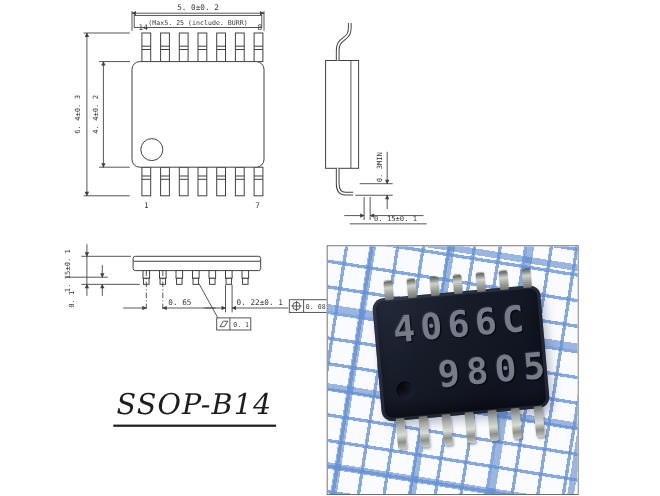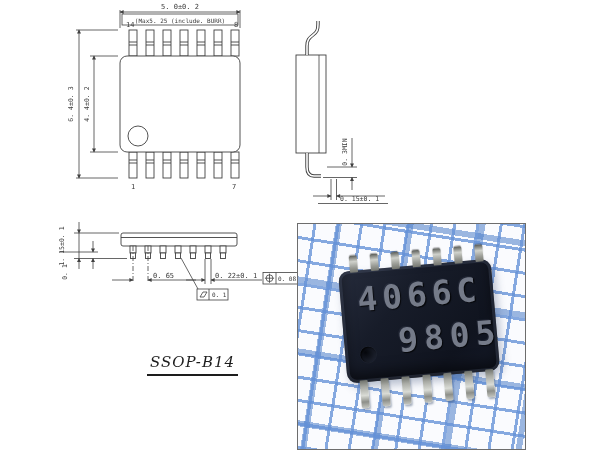--- a/index.html
+++ b/index.html
@@ -6,23 +6,23 @@
   body{
     width:600px;height:451px;position:relative;background:#ffffff;
     font-family:"DejaVu Sans",sans-serif;overflow:hidden;
   }
   
   #drawing-svg{position:absolute;left:0;top:0;}
   .dimtext{font-family:"DejaVu Sans Mono",monospace;fill:#3a3a3a;}
   
   #pkg-label{
     position:absolute;left:103px;top:353px;
-    font-family:"DejaVu Serif",serif;font-style:italic;font-size:15px;
+    font-family:"DejaVu Serif",serif;font-style:italic;font-size:26px;
     color:#1d1d1d;letter-spacing:1px;
-    border-bottom:2px solid #1d1d1d;padding:0 3px 3px 3px;margin-left:44px;
+    border-bottom:2px solid #1d1d1d;padding:0 3px 3px 3px;
   }
   
   #photo{
     position:absolute;left:297px;top:223px;width:227px;height:225px;
     border:1px solid #6d6d6d;overflow:hidden;background:#f8fafd;
   }
   #graph-paper{
     position:absolute;left:-45px;top:-45px;width:330px;height:330px;
     transform:rotate(9deg);
     background-color:#fafbfe;

